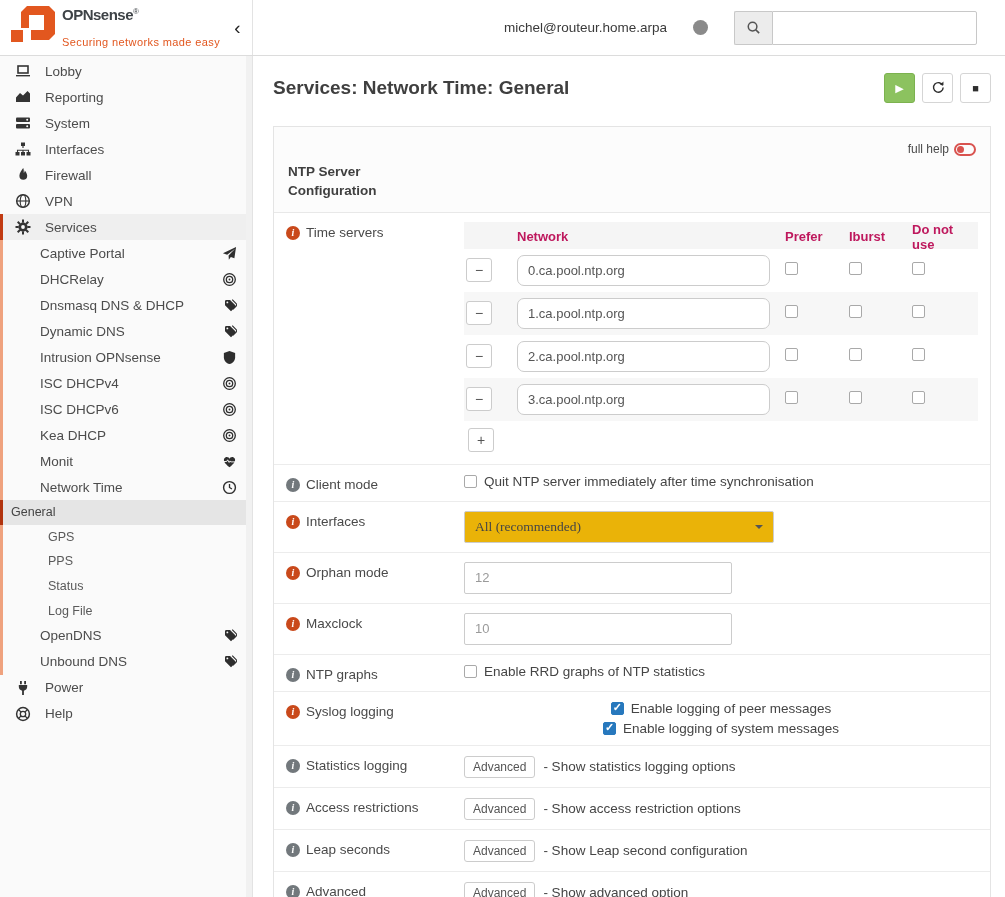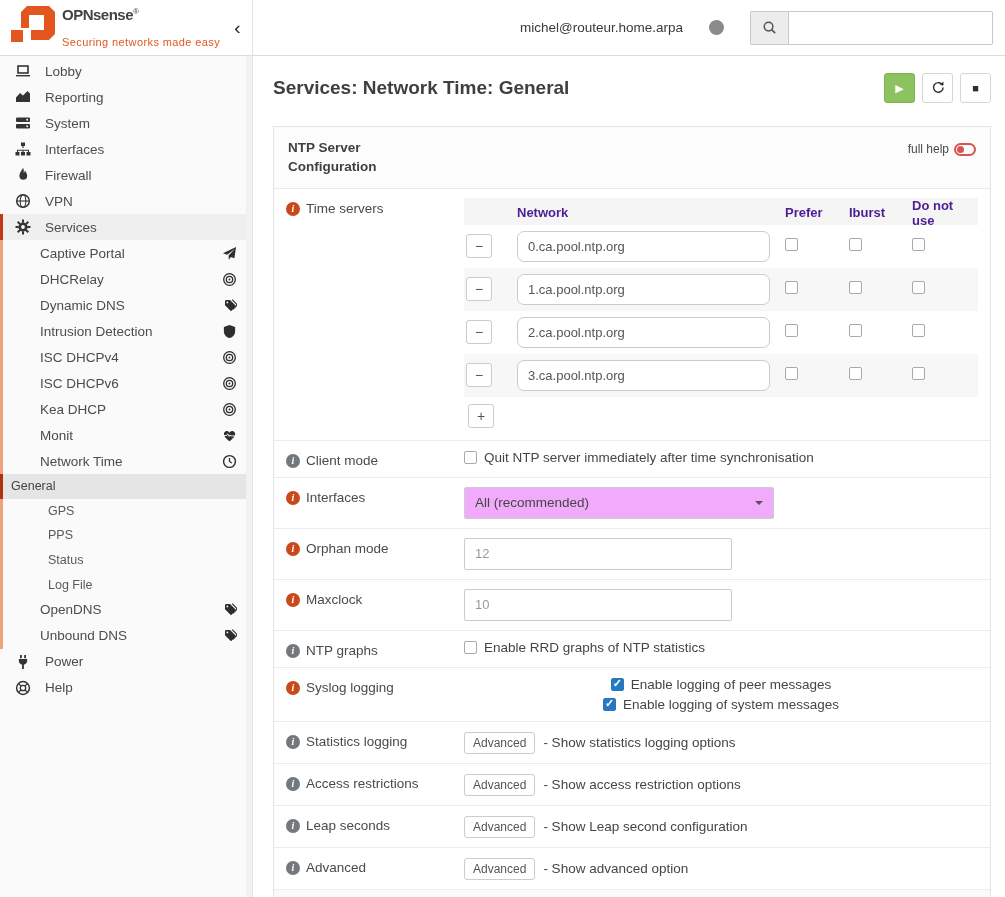--- a/index.html
+++ b/index.html
@@ -8,21 +8,21 @@
 
   
   .topbar { height:56px; display:flex; border-bottom:1px solid #dcdcdc; background:#fff; }
   .brand { width:253px; flex:none; border-right:1px solid #e3e3e3; display:flex; align-items:center; padding-left:10px; }
   .logo { width:46px; height:46px; flex:none; }
   .brand-text { margin-left:6px; line-height:1; }
   .brand-name { font-size:15px; font-weight:bold; color:#3e4347; letter-spacing:-0.5px; }
   .brand-reg { font-size:8px; vertical-align:super; color:#3e4347; }
   .brand-tag { font-size:11px; color:#e2571f; letter-spacing:.4px; margin-top:14px; }
   .collapse { margin-left:14px; font-size:19px; color:#222; cursor:pointer; }
-  .topbar-right { flex:1; display:flex; align-items:center; justify-content:flex-end; gap:26px; padding-right:12px; }
+  .topbar-right { flex:1; display:flex; align-items:center; justify-content:flex-end; gap:26px; padding-right:28px; }
   .username { font-size:13.5px; color:#3a3a3a; }
   .status-dot { width:15px; height:15px; border-radius:50%; background:#8a8a8a; }
   .searchbox { display:flex; width:243px; height:34px; }
   .search-addon { width:38px; background:#ececec; border:1px solid #c8c8c8; border-right:none; border-radius:2px 0 0 2px; display:flex; align-items:center; justify-content:center; color:#555; }
   .search-input { flex:1; border:1px solid #c8c8c8; border-radius:0 2px 2px 0; padding:0 8px; font-size:13px; outline:none; }
 
   
   .bodywrap { display:flex; height:841px; }
 
   
@@ -42,49 +42,49 @@
   .content { flex:1; background:#fff; }
   .page-head { display:flex; justify-content:space-between; align-items:center; height:64px; padding:0 14px 0 20px;gap:24px; }
   .page-title { font-size:19px; font-weight:bold; color:#3f3f3f; }
   .actions { display:flex; gap:7px; }
   .btn-sq { width:31px; height:30px; border:1px solid #d5d5d5; background:#fff; border-radius:3px; display:flex; align-items:center; justify-content:center; cursor:pointer; font-size:11px; color:#2e2e2e; }
   .btn-play { background:#8cc25f; border-color:#7cb24f; color:#fff; }
 
   
   .panel { margin:6px 14px 0 20px; border:1px solid #e4e4e4; background:#fff; }
   .panel-head { display:flex; justify-content:space-between; align-items:flex-start; padding:12px 14px 11px; background:#fcfcfc; border-bottom:1px solid #e8e8e8; }
-  .panel-title { font-weight:bold; font-size:13.5px; color:#3f3f3f; width:125px; line-height:1.4; }
+  .panel-title { font-weight:bold; font-size:13.5px; color:#3f3f3f; width:125px; line-height:1.4;margin-top:24px; }
   .full-help { display:flex; align-items:center; gap:5px; font-size:12px; color:#4a4a4a; margin-top:3px; cursor:pointer; }
   .toggle-off { width:22px; height:13px; border:2px solid #d9534f; border-radius:8px; position:relative; }
   .toggle-off::after { content:""; position:absolute; left:1px; top:1px; width:7px; height:7px; border-radius:50%; background:#d9534f; }
 
   .frow { display:flex; align-items:flex-start; border-bottom:1px solid #ececec; padding:9px 12px; }
   .flabel { width:178px; flex:none; display:flex; align-items:flex-start; gap:6px; font-size:13.5px; color:#4a4a4a; padding-top:3px; }
   .fcontent { flex:1; }
   .info { width:14px; height:14px; flex:none; border-radius:50%; color:#fff; display:inline-flex; align-items:center; justify-content:center; font:italic bold 10px "Liberation Serif", serif; margin-top:1px; }
   .info.orange { background:#c9491b; }
   .info.gray { background:#72787c; }
 
   
   .ts-head, .ts-row { display:grid; grid-template-columns:53px 268px 64px 63px 1fr; align-items:center; }
-  .ts-head { background:#f5f5f5; height:27px; font-weight:bold; font-size:13px; color:#4c1d95; }
+  .ts-head { background:#f5f5f5; height:27px; font-weight:bold; font-size:13px; color:#be185d; }
   .ts-row { padding:6px 0; }
   .ts-row.striped { background:#f7f7f7; }
   .ts-btn { width:26px; height:24px; margin-left:2px; border:1px solid #ccc; border-radius:3px; background:#fff; color:#555; font-size:14px; line-height:1; display:flex; align-items:center; justify-content:center; cursor:pointer; }
   .ts-input { width:253px; height:31px; border:1px solid #ccc; border-radius:7px; padding:0 10px; font-size:13px; color:#555; outline:none; }
   .add-row { padding:7px 0 3px 2px; }
 
   .cb { appearance:none; -webkit-appearance:none; width:13px; height:13px; border:1px solid #a9a9a9; border-radius:2px; background:#fff; position:relative; cursor:pointer; flex:none; }
   .cb:checked { background:#2778bd; border-color:#2778bd; }
   .cb:checked::after { content:"\2713"; position:absolute; left:1px; top:-2px; font-size:11px; font-weight:bold; color:#fff; }
 
   .opt-line { display:flex; align-items:center; gap:7px; font-size:13.5px; color:#454545; }
   .opt-stack { display:flex; flex-direction:column; gap:5px;align-items:center; }
 
-  .selbox { width:310px; height:32px; border:1px solid #ccc; border-radius:2px; display:flex; align-items:center; justify-content:space-between; padding:0 10px; font-size:13.5px; color:#454545; cursor:pointer; background:#f0abfc; }
+  .selbox { width:310px; height:32px; border:1px solid #ccc; border-radius:2px; display:flex; align-items:center; justify-content:space-between; padding:0 10px; font-size:13.5px; color:#454545; cursor:pointer; background:#eab308;font-family:Liberation Serif, serif; }
   .caret { width:0; height:0; border-left:4px solid transparent; border-right:4px solid transparent; border-top:4px solid #555; }
 
   .txt-input { width:268px; height:32px; border:1px solid #ccc; border-radius:2px; padding:0 10px; font-size:13px; color:#555; outline:none; }
   .txt-input::placeholder { color:#9a9a9a; }
 
   .adv-line { display:flex; align-items:center; gap:8px; font-size:13.5px; color:#454545; padding-top:1px; }
   .btn-adv { padding:3px 8px; font-size:12px; color:#555; border:1px solid #ccc; background:#fff; border-radius:3px; cursor:pointer; }
 
   .panel-foot { padding:10px 12px 14px 190px; background:#fafafa; }
 </style>
@@ -279,29 +279,37 @@
       </div>
     <div class="sub-item">
         <span>DHCRelay</span>
         <span class="ric">
           <svg width="15" height="15">
             <use href="#i-bullseye"></use>
           </svg>
         </span>
       </div>
     <div class="sub-item">
+        <span>Dnsmasq DNS &amp; DHCP</span>
+        <span class="ric">
+          <svg width="15" height="15">
+            <use href="#i-tags"></use>
+          </svg>
+        </span>
+      </div>
+    <div class="sub-item">
         <span>Dynamic DNS</span>
         <span class="ric">
           <svg width="15" height="15">
             <use href="#i-tags"></use>
           </svg>
         </span>
       </div>
     <div class="sub-item">
-        <span>Intrusion Detection</span>
+        <span>Intrusion OPNsense</span>
         <span class="ric">
           <svg width="15" height="15">
             <use href="#i-shield"></use>
           </svg>
         </span>
       </div>
     <div class="sub-item">
         <span>ISC DHCPv4</span>
         <span class="ric">
           <svg width="15" height="15">

